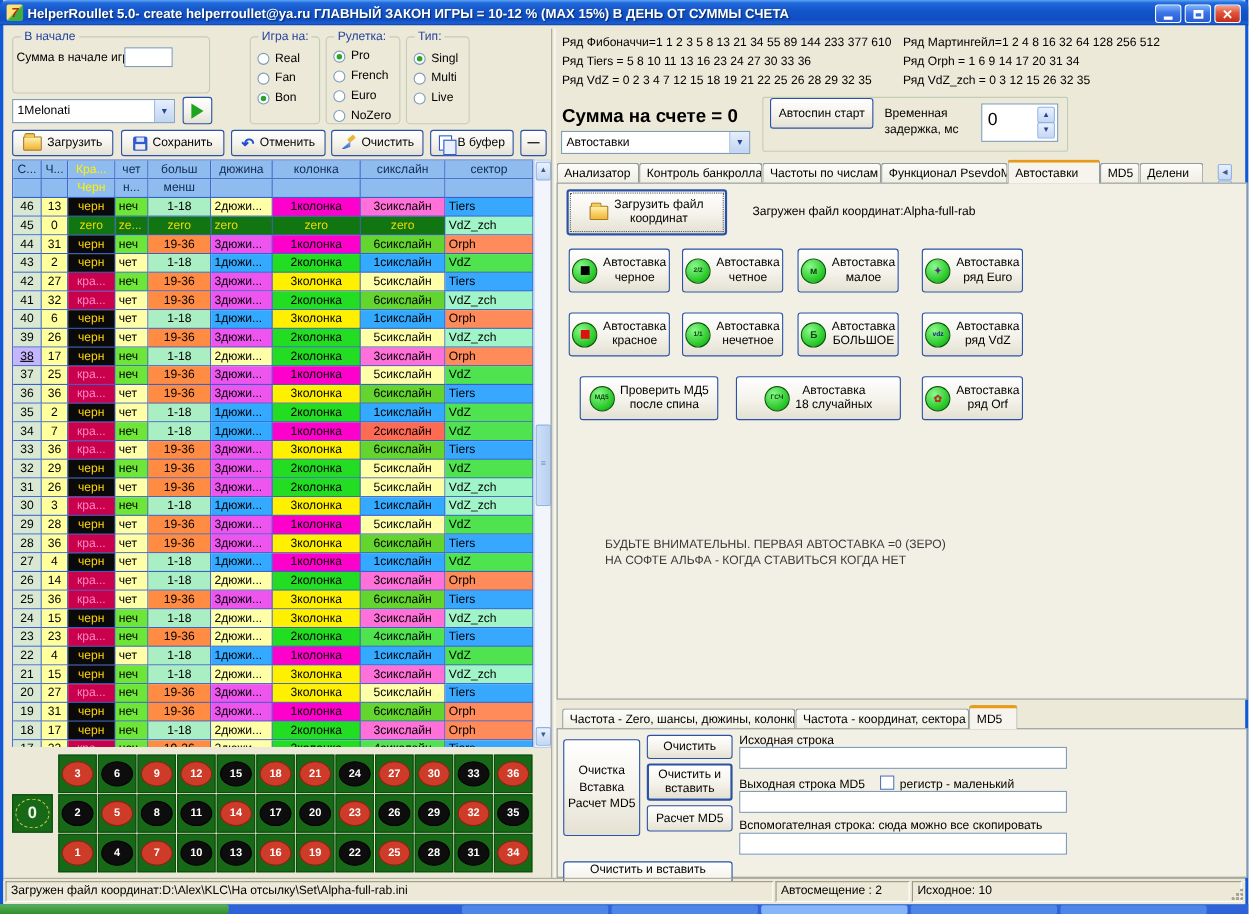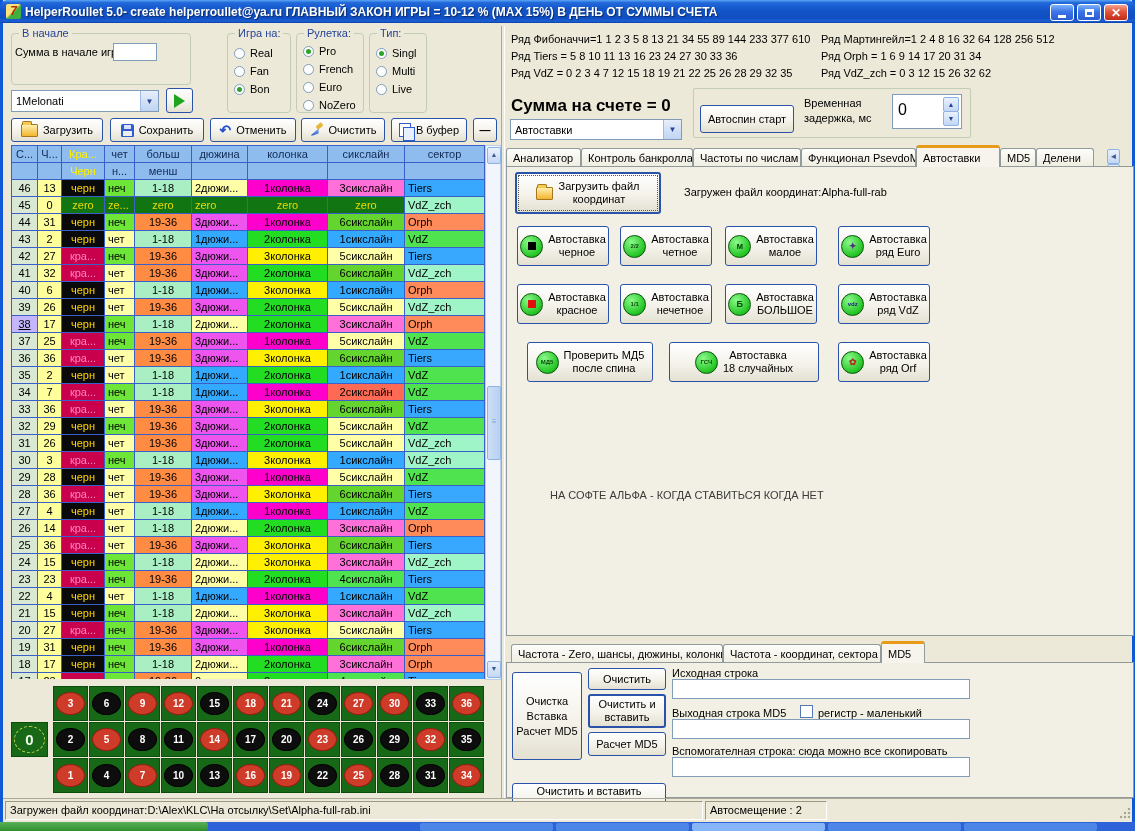--- a/index.html
+++ b/index.html
@@ -693,31 +693,31 @@
   <div class="abs groove-v" style="left:498px;top:26px;height:772px;"></div>
 
   <div class="abs" id="seq1" style="left:508px;top:31px;line-height:17px;">
       <div>Ряд Фибоначчи=1 1 2 3 5 8 13 21 34 55 89 144 233 377 610</div>
       <div>Ряд Tiers = 5 8 10 11 13 16 23 24 27 30 33 36</div>
       <div>Ряд VdZ = 0 2 3 4 7 12 15 18 19 21 22 25 26 28 29 32 35</div>
     </div>
   <div class="abs" id="seq2" style="left:818px;top:31px;line-height:17px;">
       <div>Ряд Мартингейл=1 2 4 8 16 32 64 128 256 512</div>
       <div>Ряд Orph = 1 6 9 14 17 20 31 34</div>
-      <div>Ряд VdZ_zch = 0 3 12 15 26 32 62</div>
+      <div>Ряд VdZ_zch = 0 3 12 15 26 32 35</div>
     </div>
 
   <div class="abs" style="left:508px;top:96px;font-size:17px;font-weight:bold;">Сумма на счете = 0</div>
   <div class="abs combo" style="left:507px;top:119px;width:172px;height:21px;">
     <span class="cb-text">Автоставки</span>
     <span class="cb-btn">▼</span>
   </div>
 
   <div class="abs" style="left:690px;top:88px;width:276px;height:48px;border:1px solid #C3CCB6;border-radius:2px;">
-    <div class="xpbtn abs" style="left:6px;top:16px;width:94px;height:28px;">Автоспин старт</div>
+    <div class="xpbtn abs" style="left:6px;top:0;width:94px;height:28px;">Автоспин старт</div>
     <div class="abs" style="left:110px;top:7px;line-height:15px;">
       <div>Временная</div>
       <div>задержка, мс</div>
     </div>
     <div class="abs tb" style="left:198px;top:5px;width:70px;height:35px;">
       <span class="abs" style="left:5px;top:6px;font-size:16px;">0</span>
       <div class="spinbtn abs" style="right:2px;top:2px;">▲</div>
       <div class="spinbtn abs" style="right:2px;bottom:2px;">▼</div>
     </div>
   </div>
@@ -831,20 +831,21 @@
         <span class="aic">
           <span class="tx" style="color: rgb(176, 48, 32); font-size: 9px;">✿</span>
         </span>
         <span class="lbl">
           <div>Автоставка</div>
           <div>ряд Orf</div>
         </span>
       </div>
     </div>
   <div class="abs" style="left:547px;top:488px;line-height:15px;color:#3A3A3A;">
+    <div>БУДЬТЕ ВНИМАТЕЛЬНЫ. ПЕРВАЯ АВТОСТАВКА =0 (ЗЕРО)</div>
     <div>НА СОФТЕ АЛЬФА - КОГДА СТАВИТЬСЯ КОГДА НЕТ</div>
   </div>
 
   <div class="abs" id="tabs-bottom" style="left:508px;top:641px;height:22px;white-space:nowrap;"><div class="tab" style="width: 212px; box-sizing: border-box;">Частота - Zero, шансы, дюжины, колонки</div><div class="tab" style="width: 158px; box-sizing: border-box;">Частота - координат, сектора</div><div class="tab active" style="width: 44px; box-sizing: border-box;">MD5</div></div>
   <div class="tabframe" style="left:503px;top:662px;width:628px;height:136px;"></div>
 
   <div class="abs xpbtn" style="left:509px;top:672px;width:70px;height:88px;">
     <span class="lbl" style="line-height:15px;">
       <div>Очистка</div>
       <div>Вставка</div>
@@ -873,20 +874,21 @@
   <input class="tb abs" style="left: 669px; top: 719px; width: 298px; height: 20px;">
   <span class="abs" style="left:669px;top:745px;">Вспомогателная строка: сюда можно все скопировать</span>
   <input class="tb abs" style="left: 669px; top: 757px; width: 298px; height: 20px;">
 
   <div class="abs" style="left:0;top:798px;width:1129px;">
       <div class="groove-h"></div>
     </div>
   <div class="abs" style="left:0;top:801px;width:1129px;height:21px;background:#ECE9D8;">
     <div class="sbar-seg" style="left:2px;width:698px;">Загружен файл координат:D:\Alex\KLC\На отсылку\Set\Alpha-full-rab.ini</div>
     <div class="sbar-seg" style="left:702px;width:122px;">Автосмещение : 2</div>
+    <div class="sbar-seg" style="left:826px;width:300px;">Исходное: 10</div>
     <div class="grip"></div>
   </div>
 
   <div class="abs" style="left:-3px;top:822px;width:1135px;height:9px;background:#2E62D8;">
     <div class="abs" style="left:0;top:0;width:208px;height:9px;background:linear-gradient(#59B159,#2E8F2E);border-radius:0 3px 3px 0;"></div>
     <div class="abs" style="left:420px;top:1px;width:133px;height:8px;background:#4E86E8;border-radius:2px;"></div>
     <div class="abs" style="left:556px;top:1px;width:133px;height:8px;background:#4E86E8;border-radius:2px;"></div>
     <div class="abs" style="left:692px;top:1px;width:133px;height:8px;background:#87B6F8;border-radius:2px;"></div>
     <div class="abs" style="left:828px;top:1px;width:133px;height:8px;background:#4E86E8;border-radius:2px;"></div>
     <div class="abs" style="left:964px;top:1px;width:133px;height:8px;background:#4E86E8;border-radius:2px;"></div>

